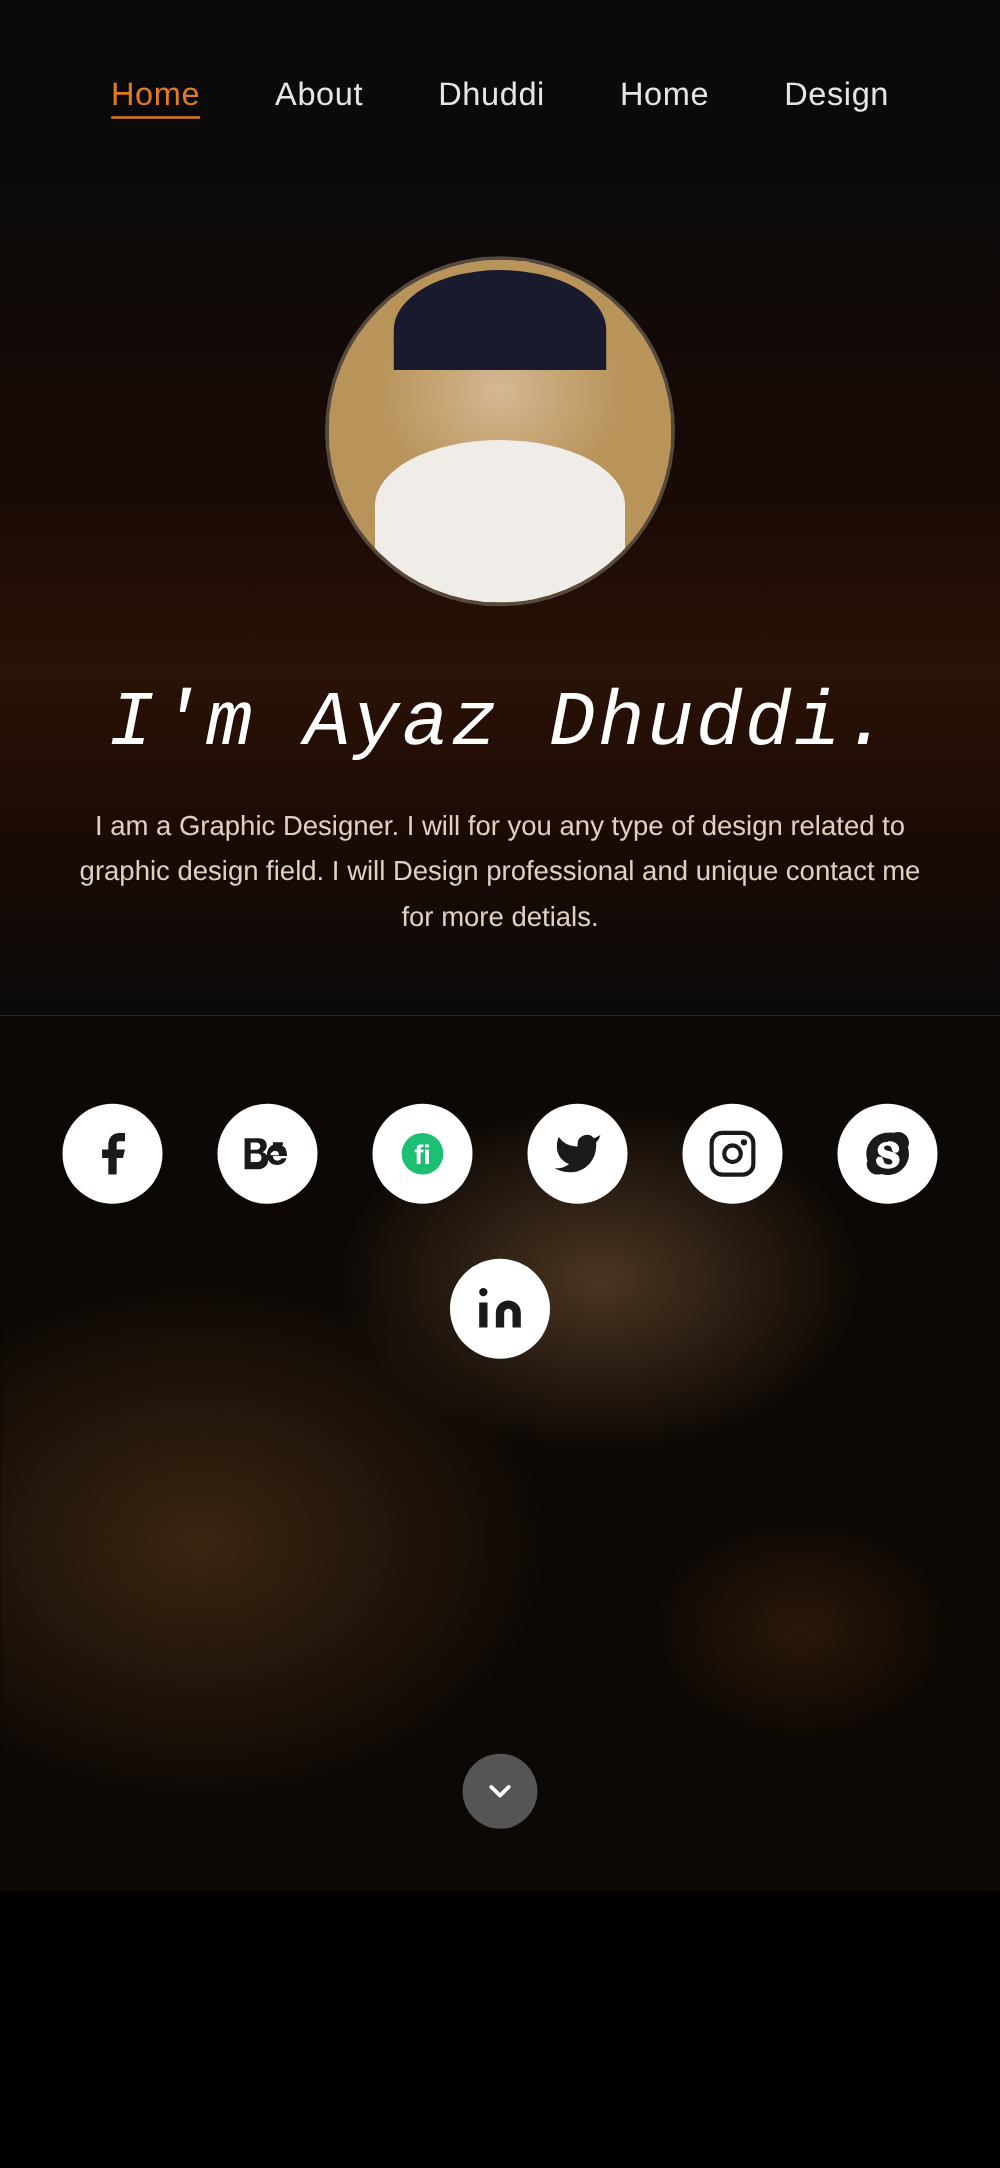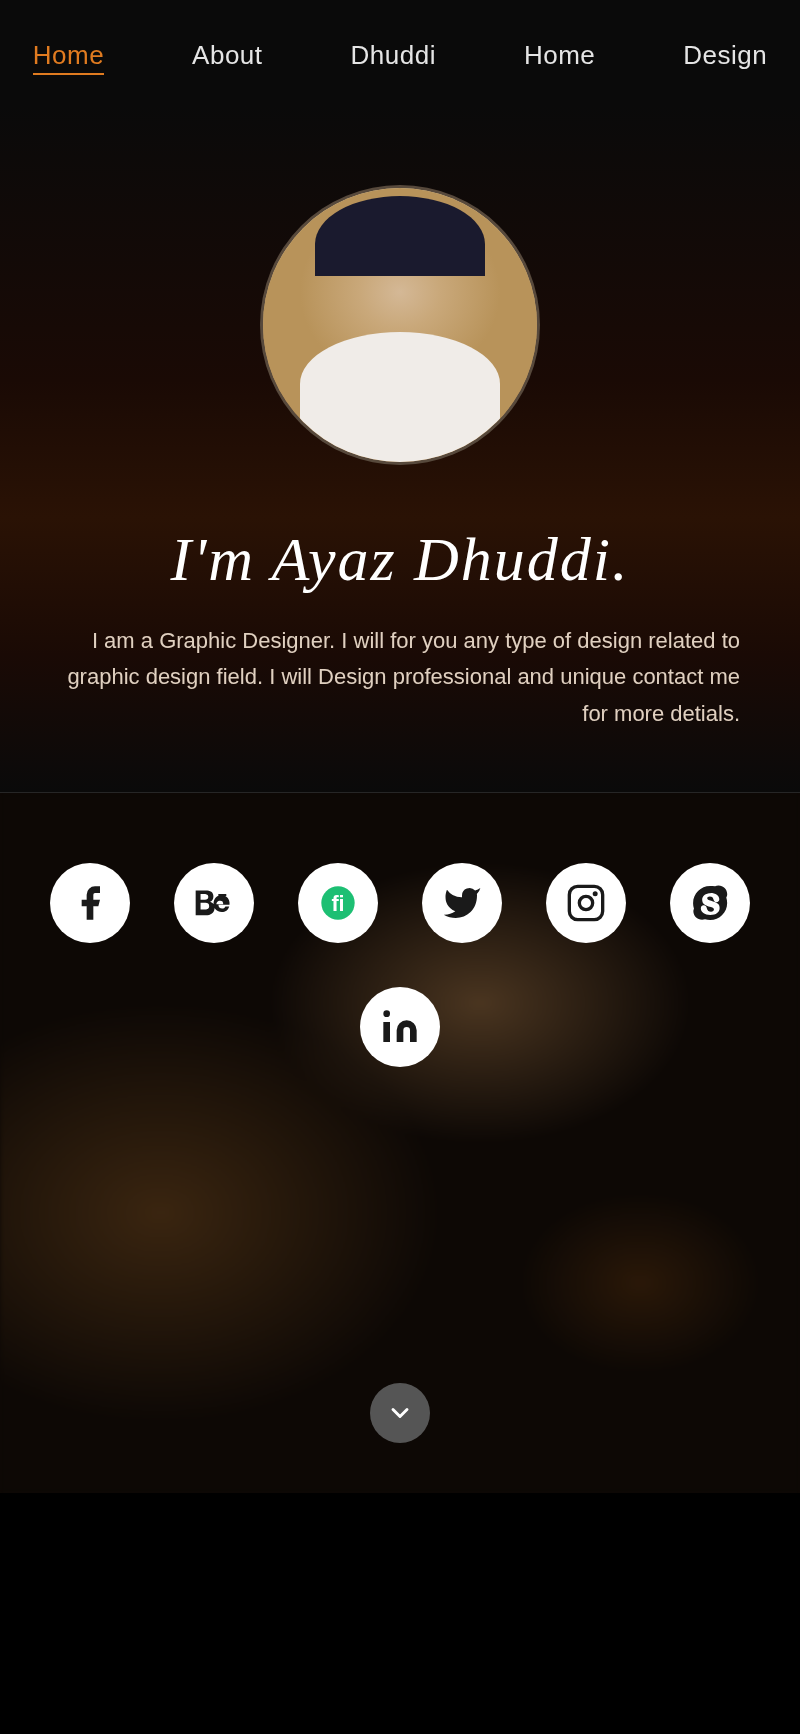--- a/index.html
+++ b/index.html
@@ -11,22 +11,22 @@
       background: #000;
       font-family: 'Arial', sans-serif;
       color: #fff;
       overflow-x: hidden;
     }
 
     
     nav {
       display: flex;
       justify-content: center;
-      gap: 88px;
-      padding: 40px 0 30px;
+      gap: 60px;
+      padding: 60px 0 30px;
       background: #0a0a0a;
     }
 
     nav a {
       text-decoration: none;
       color: #e5e5e5;
       font-size: 26px;
       font-weight: 400;
       letter-spacing: 0.5px;
     }
@@ -92,35 +92,35 @@
       transform: translateX(-50%);
       width: 170px;
       height: 80px;
       background: #1a1a2e;
       border-radius: 50% 50% 0 0 / 60% 60% 0 0;
     }
 
     
     .hero-name {
       font-size: 62px;
-      font-family: Liberation Serif, serif;
+      font-family: Liberation Mono, monospace;
       font-style: italic;
       font-weight: 400;
       color: #fff;
       text-align: center;
       margin-bottom: 30px;
       line-height: 1.1;
       letter-spacing: 2px;
     }
 
     .hero-bio {
       font-size: 22px;
       line-height: 1.65;
       color: #e0d0c0;
-      text-align: right;
+      text-align: center;
       max-width: 680px;
     }
 
     
     .divider {
       height: 1px;
       background: rgba(255,255,255,0.15);
       margin: 0;
     }
 

